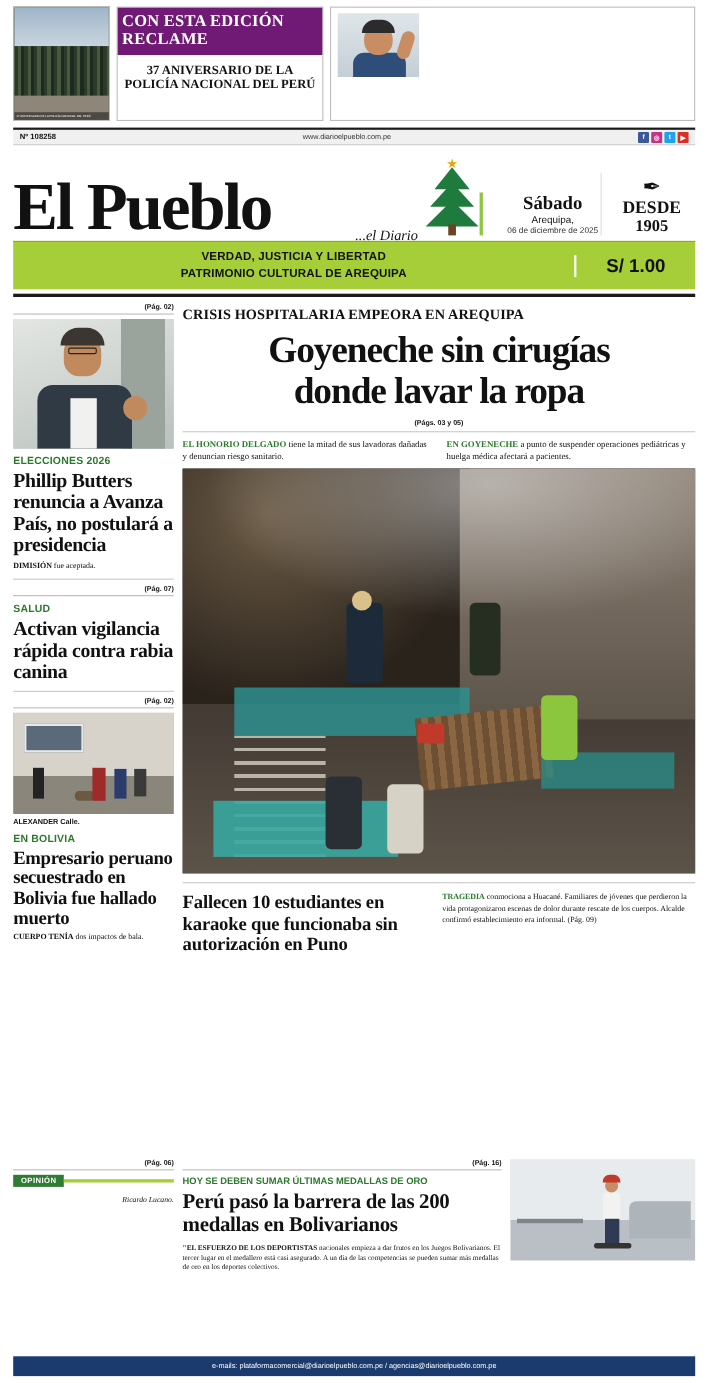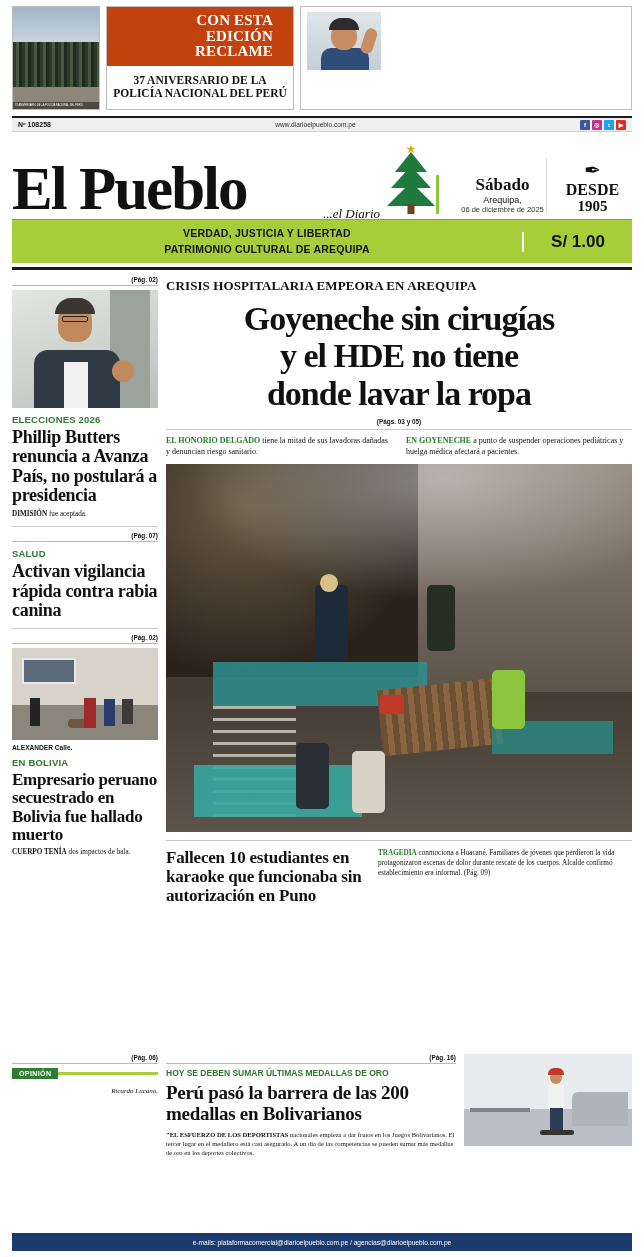--- a/index.html
+++ b/index.html
@@ -25,22 +25,22 @@
   .ts-photo .sky { top:0; height:34%; background:linear-gradient(#9fb6c9,#c8d4de); }
   .ts-photo .crowd { top:34%; height:44%; background:repeating-linear-gradient(90deg,#2c3a2a 0 3px,#475a40 3px 6px,#1f2a1e 6px 9px); }
   .ts-photo .ground { top:78%; bottom:0; background:#8d8679; }
   .ts-photo .cap {
     position:absolute; left:0; right:0; bottom:0; font-size:2.6px; line-height:1.25;
     color:#fff; background:rgba(0,0,0,.45); padding:2px 2px;
     font-family:"Liberation Sans", sans-serif;
   }
   .ts-mid { flex:0 0 188px; padding:0; display:flex; flex-direction:column; }
   .ts-red {
-    background:#c2410c; color:#fff; text-align:right; font-weight:bold;
-    font-size:15px; line-height:1.04; padding:6px 20px 6px; letter-spacing:.2px;
+    background:#701a75; color:#fff; text-align:left; font-weight:bold;
+    font-size:15px; line-height:1.04; padding:6px 4px 6px; letter-spacing:.2px;
   }
   .ts-mid-sub {
     text-align:center; font-weight:bold; font-size:11.5px; line-height:1.12;
     padding:8px 4px 0; color:#111;
   }
   .ts-right { flex:1; display:flex; padding:5px 6px; gap:6px; }
   .ts-right .txt { flex:1; }
   .ts-right h2 {
     margin:0 0 4px; font-size:17px; line-height:1.02; font-weight:bold; letter-spacing:-.2px;
   }
@@ -187,21 +187,21 @@
   .bp-f1 { position:absolute; left:32%; top:33%; width:7%; height:20%; background:#1c2a3a; border-radius:5px; }
   .bp-f1h { position:absolute; left:33%; top:30%; width:4%; height:5%; background:#d9c189; border-radius:50%; }
   .bp-f2 { position:absolute; left:56%; top:33%; width:6%; height:18%; background:#262e22; border-radius:5px; }
   .bp-f3 { position:absolute; left:70%; top:56%; width:7%; height:16%; background:#8cc63e; border-radius:5px; }
   .bp-f4 { position:absolute; left:28%; top:76%; width:7%; height:18%; background:#2a2f36; border-radius:5px; }
   .bp-f5 { position:absolute; left:40%; top:78%; width:7%; height:17%; background:#d7d2c6; border-radius:5px; }
   .bp-red { position:absolute; left:46%; top:63%; width:5%; height:5%; background:#c0392b; border-radius:2px; }
   .bp-smoke { position:absolute; left:0; top:0; right:0; height:40%; background:radial-gradient(ellipse at 60% 10%, rgba(220,220,220,.55), rgba(0,0,0,0) 65%); }
 
   
-  .karaoke { display:flex; gap:2px; margin-top:8px; border-top:1px solid #c9c9c9; padding-top:7px; }
+  .karaoke { display:flex; gap:26px; margin-top:8px; border-top:1px solid #c9c9c9; padding-top:7px; }
   .karaoke .kh { flex:0 0 210px; font-size:17px; font-weight:bold; line-height:1.14; letter-spacing:-.2px; }
   .karaoke .kt { flex:1; font-size:7.2px; line-height:1.45; }
   .karaoke .kt .trag { color:#2b7a2b; font-weight:bold; }
 
   
   .bottom { display:flex; gap:8px; margin-top:8px; }
   .op-col { width:146px; }
   .op-tagbar { display:flex; align-items:center; gap:0; }
   .op-tag {
     background:#2e7d32; color:#fff; font-size:7px; font-weight:bold; padding:2px 7px;
@@ -359,21 +359,20 @@
         <p class="ldeck">
           <b>CUERPO TENÍA</b><span> dos impactos de bala.</span>
         </p>
       </div>
     </div>
 
     <div class="col-right">
       <div class="crisis-kicker">CRISIS HOSPITALARIA EMPEORA EN AREQUIPA</div>
       <h1 class="bighead">
         <div>Goyeneche sin cirugías</div>
-        <div>y el HDE no tiene</div>
         <div>donde lavar la ropa</div>
       </h1>
       <div class="pagtag-center">(Págs. 03 y 05)</div>
 
       <div class="decks">
         <div class="d">
           <span class="lead">EL HONORIO DELGADO</span><span> tiene la mitad de sus lavadoras dañadas y denuncian riesgo sanitario.</span>
         </div>
         <div class="d">
           <span class="lead">EN GOYENECHE</span><span> a punto de suspender operaciones pediátricas y huelga médica afectará a pacientes.</span>

